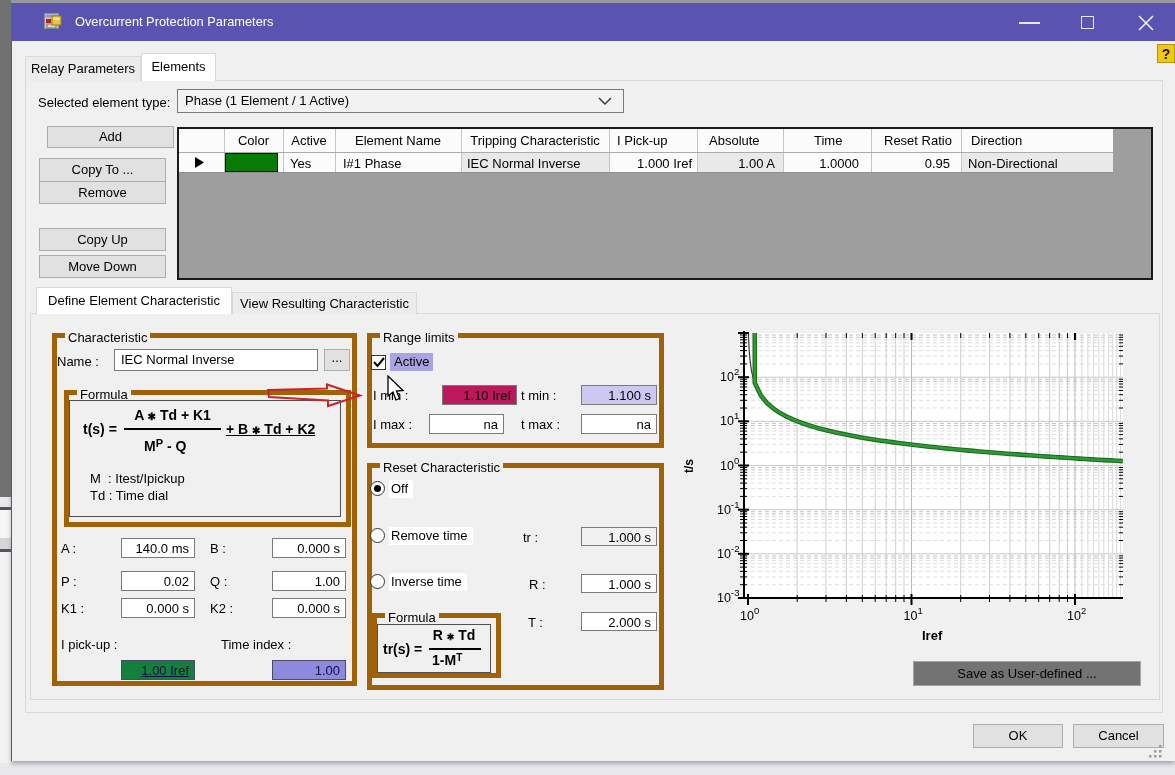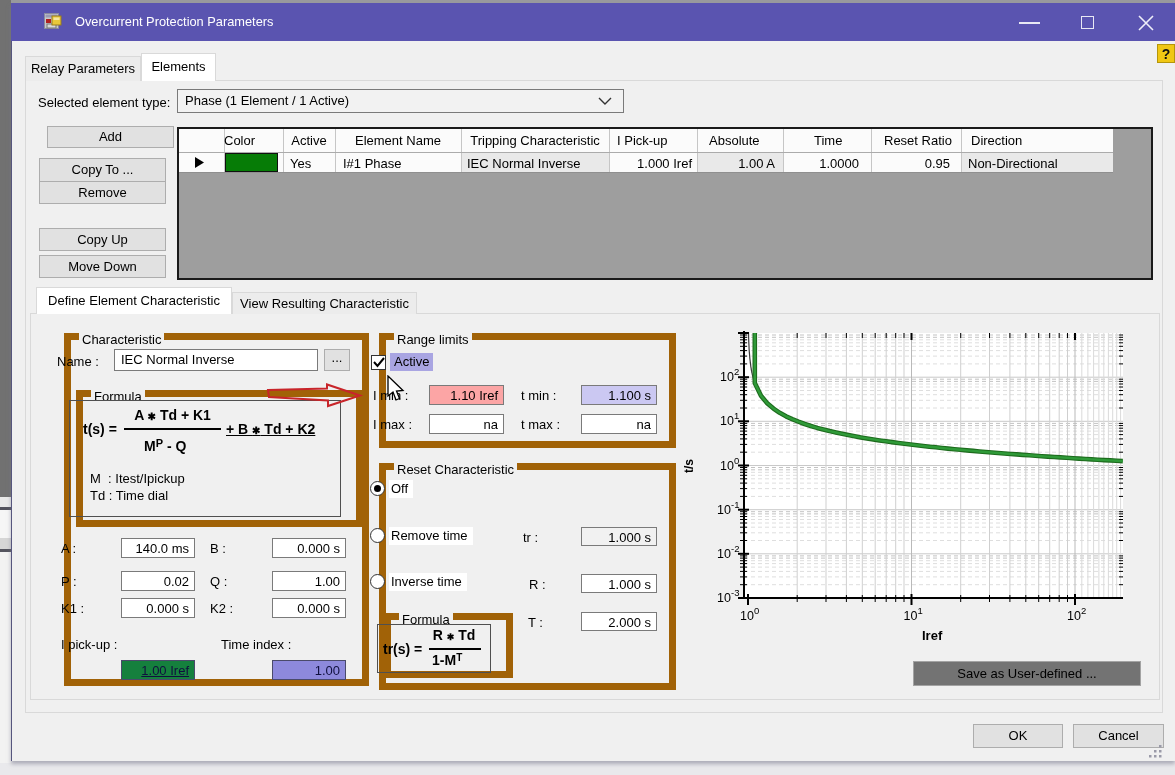--- a/index.html
+++ b/index.html
@@ -2,21 +2,21 @@
 <html><head>
 <meta charset="utf-8">
 <style>
   * { margin:0; padding:0; box-sizing:border-box; }
   html,body { width:1175px; height:775px; overflow:hidden; }
   body { font-family:"Liberation Sans", sans-serif; font-size:13px; color:#000; background:#e9e9ec; }
   .abs { position:absolute; }
   .btn { position:absolute; background:#e1e1e1; border:1px solid #adadad; text-align:center; font-size:13px; line-height:20px; }
   .tb { position:absolute; background:#fff; border:1px solid #7a7a7a; font-size:13px; text-align:right; padding:2px 5px 0 2px; }
   .lbl { position:absolute; font-size:13px; white-space:nowrap; }
-  .gb { position:absolute; border:7px solid #a16207;margin-left:12px; }
+  .gb { position:absolute; border:5px solid #a16207; }
   .gb > .cap { position:absolute; top:-8px; left:8px; background:#f0f0f0; padding:0 3px; font-size:13px; white-space:nowrap; }
 </style>
 </head>
 <body>
 
 <div class="abs" style="left:0;top:0;width:1175px;height:4px;background:#999a9e;"></div>
 <div class="abs" style="left:0;top:0;width:11px;height:497px;background:#717171;"></div>
 <div class="abs" style="left:0;top:497px;width:11px;height:10px;background:#e9e9e9;"></div>
 <div class="abs" style="left:0;top:507px;width:11px;height:3px;background:#52525c;"></div>
 <div class="abs" style="left:0;top:510px;width:11px;height:28px;background:#f6f6f6;"></div>
@@ -71,21 +71,21 @@
 <div class="abs" style="left:335px;top:129px;width:1px;height:43px;background:#c6c6c6;"></div>
 <div class="abs" style="left:461px;top:129px;width:1px;height:43px;background:#c6c6c6;"></div>
 <div class="abs" style="left:609px;top:129px;width:1px;height:43px;background:#c6c6c6;"></div>
 <div class="abs" style="left:697px;top:129px;width:1px;height:43px;background:#c6c6c6;"></div>
 <div class="abs" style="left:783px;top:129px;width:1px;height:43px;background:#c6c6c6;"></div>
 <div class="abs" style="left:871px;top:129px;width:1px;height:43px;background:#c6c6c6;"></div>
 <div class="abs" style="left:961px;top:129px;width:1px;height:43px;background:#c6c6c6;"></div>
 <div class="abs" style="left:179px;top:152px;width:934px;height:1px;background:#ababab;"></div>
 <div class="abs" style="left:179px;top:172px;width:934px;height:1px;background:#8f8f8f;"></div>
 
-<div class="lbl" style="left:224px;top:133px;width:59px;text-align:left;">Color</div>
+<div class="lbl" style="left:224px;top:133px;width:59px;text-align:center;">Color</div>
 <div class="lbl" style="left:283px;top:133px;width:52px;text-align:center;">Active</div>
 <div class="lbl" style="left:335px;top:133px;width:126px;text-align:center;">Element Name</div>
 <div class="lbl" style="left:461px;top:133px;width:148px;text-align:center;">Tripping Characteristic</div>
 <div class="lbl" style="left:617px;top:133px;">I Pick-up</div>
 <div class="lbl" style="left:709px;top:133px;">Absolute</div>
 <div class="lbl" style="left:814px;top:133px;">Time</div>
 <div class="lbl" style="left:884px;top:133px;">Reset Ratio</div>
 <div class="lbl" style="left:971px;top:133px;">Direction</div>
 
 <div class="abs" style="left:462px;top:153px;width:147px;height:19px;background:#e9e9e9;"></div>
@@ -149,21 +149,21 @@
 
 <div class="gb" style="left:367px;top:333px;width:297px;height:115px;">
     <span class="cap">Range limits</span>
   </div>
 <div class="abs" style="left:371px;top:355px;width:15px;height:15px;background:#fff;border:1px solid #333;"></div>
 <svg class="abs" style="left:373px;top:357px" width="12" height="11" viewBox="0 0 12 11">
     <path d="M1 5 L4.5 9 L11 1" fill="none" stroke="#000" stroke-width="2"></path>
   </svg>
 <div class="abs" style="left:390px;top:353px;padding:1px 4px 2px 4px;background:#a9a5e2;font-size:13px;">Active</div>
 <div class="lbl" style="left:373px;top:388px;">I min :</div>
-<div class="tb" style="left:429px;top:385px;width:75px;height:20px;background:#fca5a5;">1.10 Iref</div>
+<div class="tb" style="left:442px;top:385px;width:75px;height:20px;background:#be185d;">1.10 Iref</div>
 <div class="lbl" style="left:521px;top:388px;">t min :</div>
 <div class="tb" style="left:581px;top:385px;width:76px;height:20px;background:#cbc8f2;">1.100 s</div>
 <div class="lbl" style="left:373px;top:417px;">I max :</div>
 <div class="tb" style="left:429px;top:414px;width:75px;height:20px;">na</div>
 <div class="lbl" style="left:521px;top:417px;">t max :</div>
 <div class="tb" style="left:581px;top:414px;width:76px;height:20px;">na</div>
 
 <svg class="abs" style="left:266px;top:383px" width="100" height="28" viewBox="0 0 100 28">
   <path d="M2 7 L61 5.5 L61 1.5 L94 12.5 L62 23 L62 17.5 L3 14 Z" fill="none" stroke="#c8252a" stroke-width="2" stroke-linejoin="miter"></path>
 </svg>

